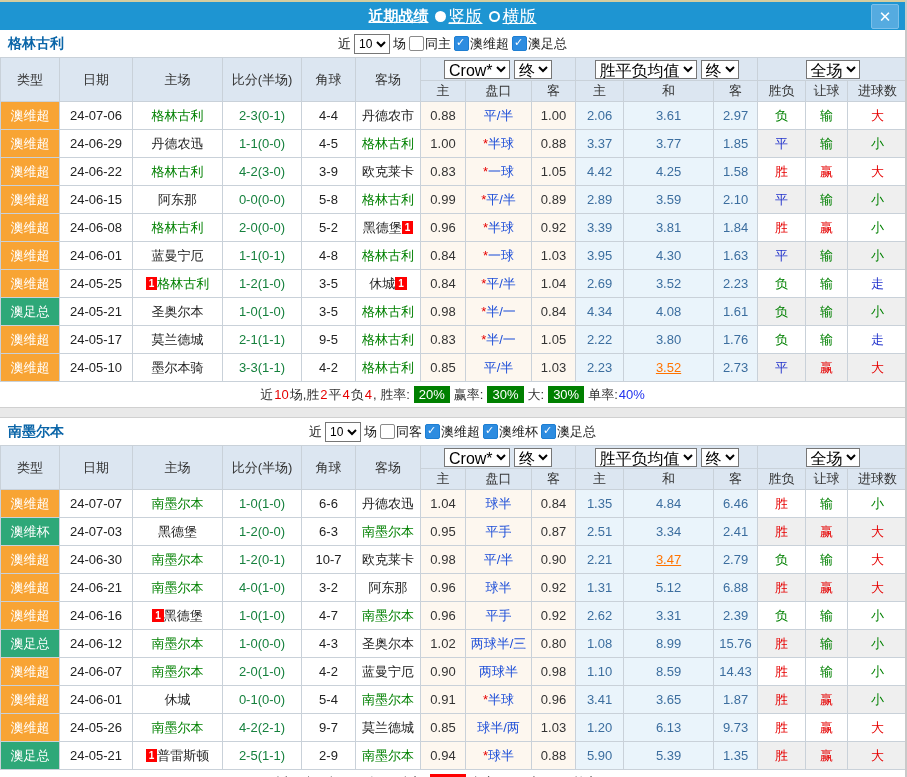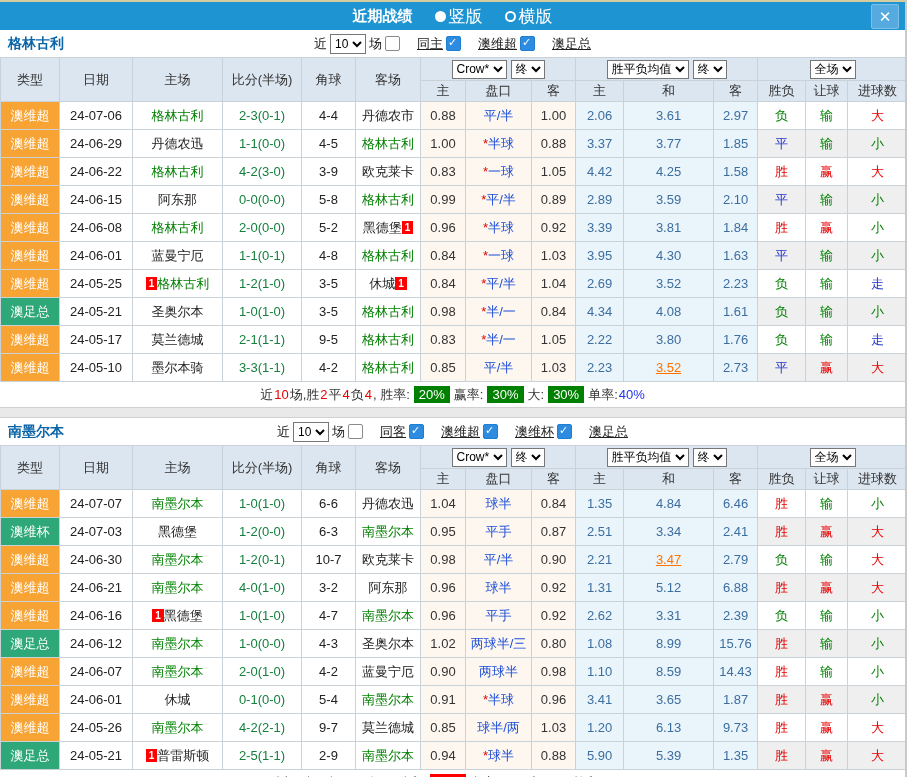--- a/index.html
+++ b/index.html
@@ -8,21 +8,21 @@
     font-family:"Liberation Sans","DejaVu Sans",sans-serif;
     font-size:13px;color:#222;
     border-right:2px solid #c9c9c9;box-sizing:border-box;
   }
   .topstrip{height:2px;background:#d5cd9f;}
   
   .titlebar{
     height:28px;background:#1e95d2;display:flex;align-items:center;
     position:relative;color:#fff;
   }
-  .title-group{margin:4px auto;display:flex;align-items:center;gap:22px;}
+  .title-group{margin:4px auto;display:flex;align-items:center;gap:6px;text-decoration:underline;}
   .panel-title{font-weight:bold;font-size:15px;}
   .radio-opt{display:flex;align-items:center;gap:3px;cursor:pointer;font-size:17px;}
   .radio{display:inline-block;width:11px;height:11px;border:2px solid #fff;border-radius:50%;box-sizing:border-box;background:transparent;}
   .radio.selected{background:#fff;}
   .close-btn{
     position:absolute;right:6px;top:2px;width:26px;height:23px;
     background:#55abe0;border:1px solid #7cc0ea;color:#fff;
     font-size:15px;font-weight:bold;display:flex;align-items:center;justify-content:center;
     cursor:pointer;border-radius:2px;
   }
@@ -30,28 +30,28 @@
   .sec-head{height:27px;position:relative;background:#fff;display:flex;align-items:center;}
   .team-title{font-weight:bold;color:#0a65a8;font-size:14px;padding-left:8px;}
   .filters{
     position:absolute;left:0;right:0;top:0;height:27px;
     display:flex;align-items:center;justify-content:center;gap:3px;color:#222;
   }
   .filters select{font-size:12px;height:20px;border:1px solid #767676;background:#fff;}
   .cb{display:inline-block;width:13px;height:13px;background:#fff;border:1px solid #8a8a8a;border-radius:2px;vertical-align:-2px;position:relative;}
   .cb.checked{background:#2d8ce0;border-color:#1d7ed2;}
   .cb.checked::after{content:"✓";color:#fff;font-size:11px;font-weight:bold;position:absolute;left:1px;top:-1px;}
-  label.chk{display:inline-flex;align-items:center;gap:17px;cursor:pointer;text-decoration:underline;}
+  label.chk{display:inline-flex;align-items:center;gap:1px;cursor:pointer;}
   
   table{border-collapse:collapse;table-layout:fixed;width:907px;border-radius:6px;}
   th,td{border:1px solid #c9d1d9;text-align:center;padding:0;overflow:hidden;white-space:nowrap;}
   thead th{background:#dce6f1;font-weight:normal;color:#333;}
   .hrow1 th{height:22px;}
   .hrow2 th{height:20px;}
-  thead select{font-size:12px;height:19px;border:1px solid #767676;background:#fff;margin:0 2px;}
+  thead select{font-size:16px;height:19px;border:1px solid #767676;background:#fff;margin:0 2px;}
   tbody td{height:27px;background:#fff;}
   td.type{color:#fff;font-size:13px;}
   td.type.orange{background:#f8a434;}
   td.type.green{background:#2ea878;}
   .team{color:#222;}
   .team.focus{color:#008000;}
   .redcard{display:inline-block;background:#f00;color:#fff;font-size:10px;line-height:13px;padding:0 3px;font-weight:bold;vertical-align:1px;}
   .score{color:#15803d;}
   td.crow{background:#fdf7ef;color:#333;}
   .star{color:#e60000;}

